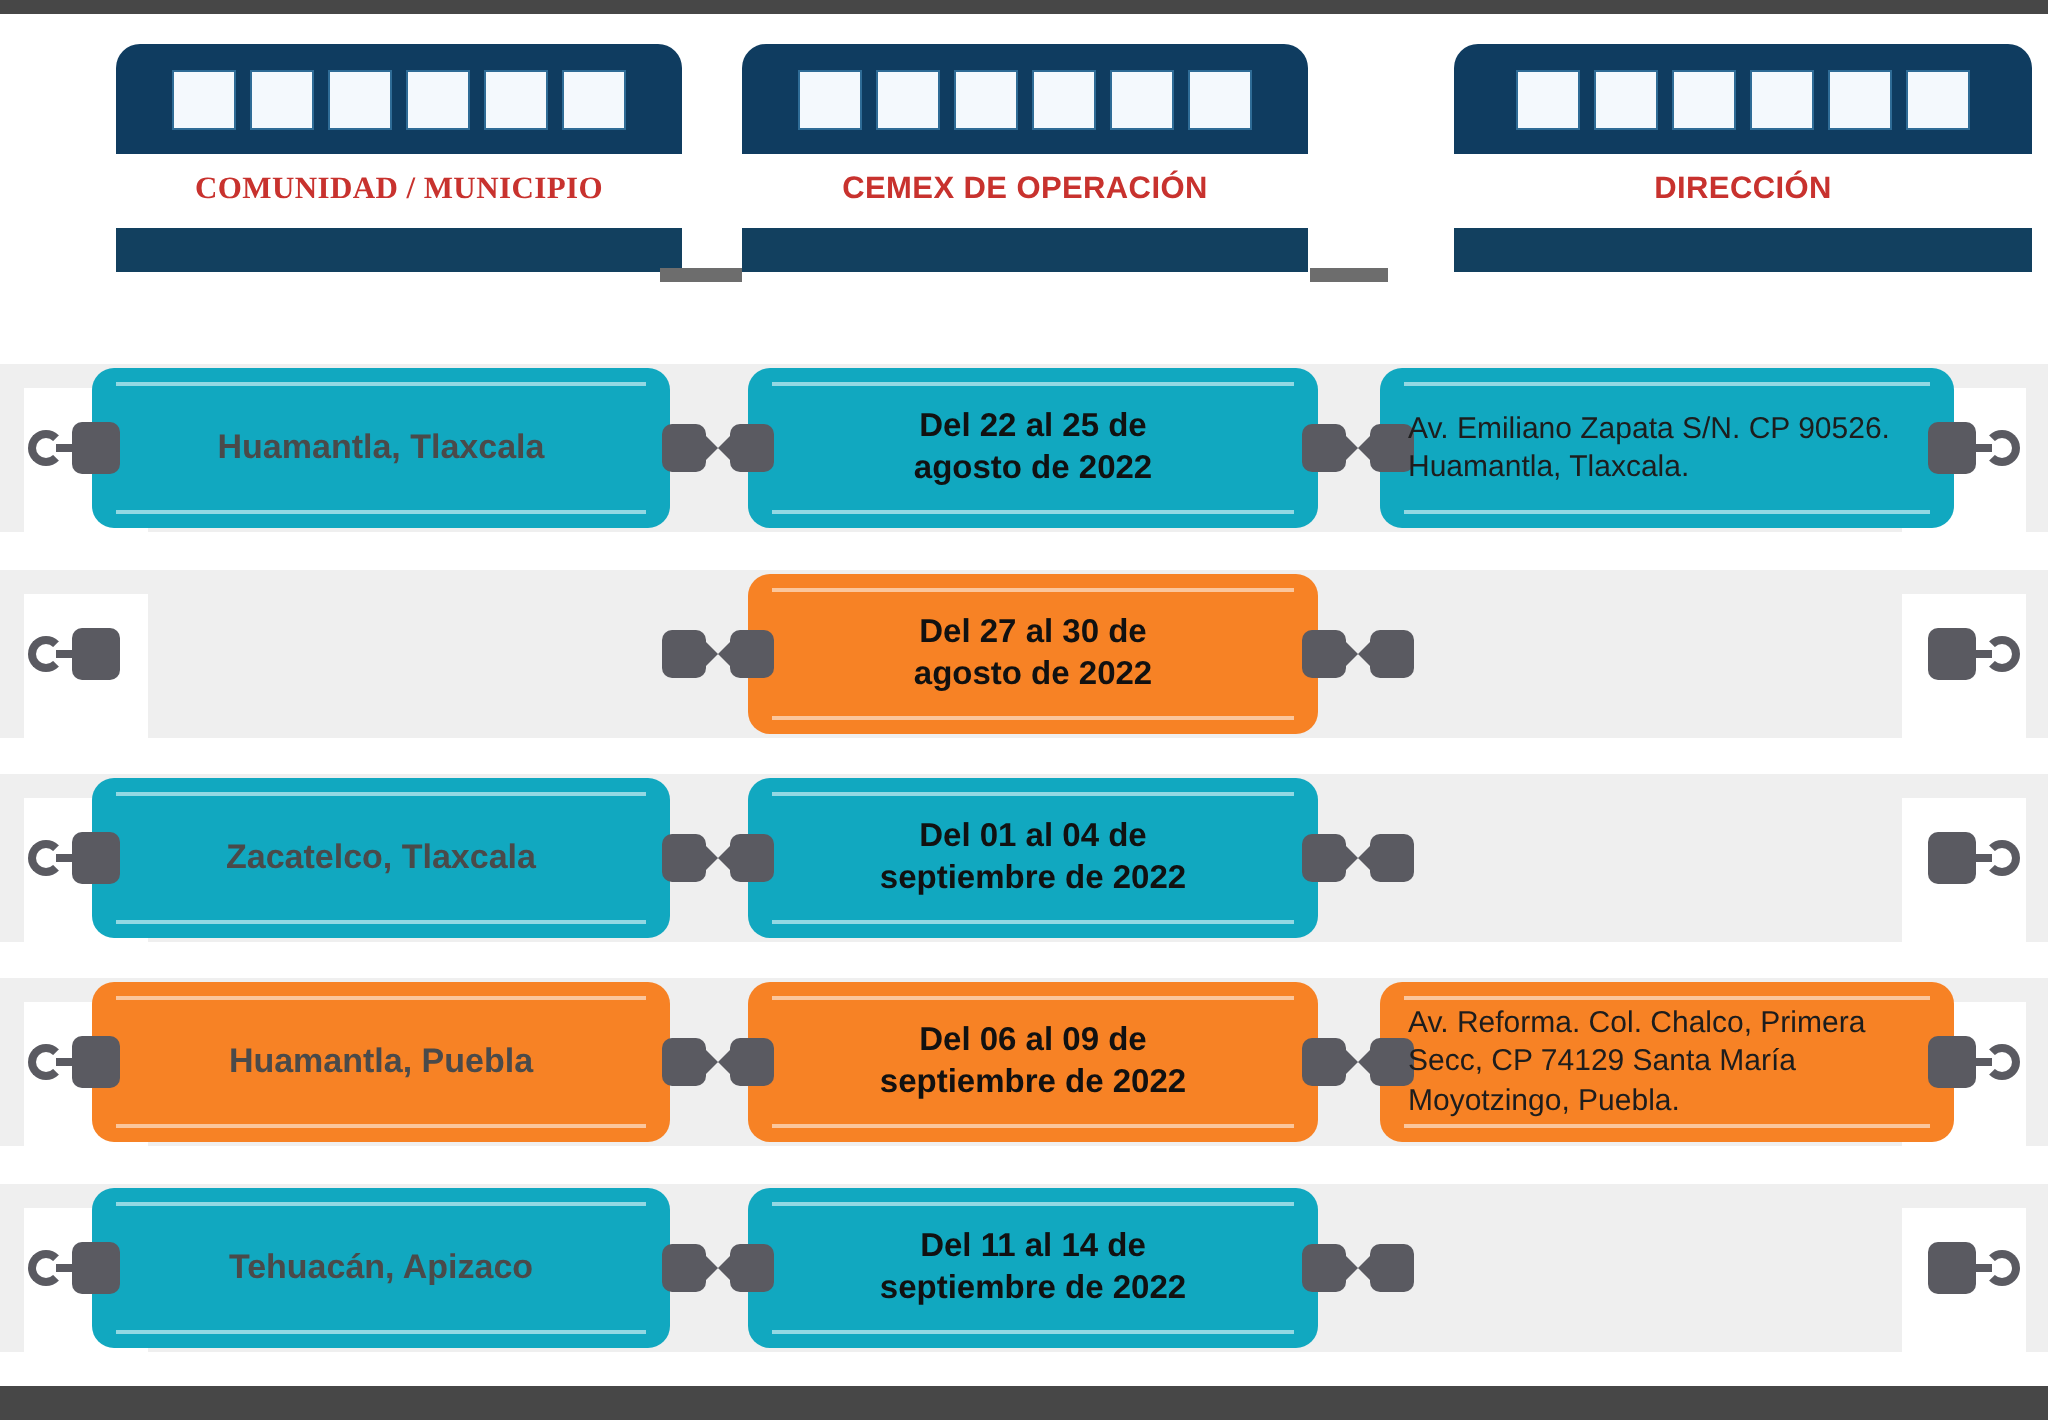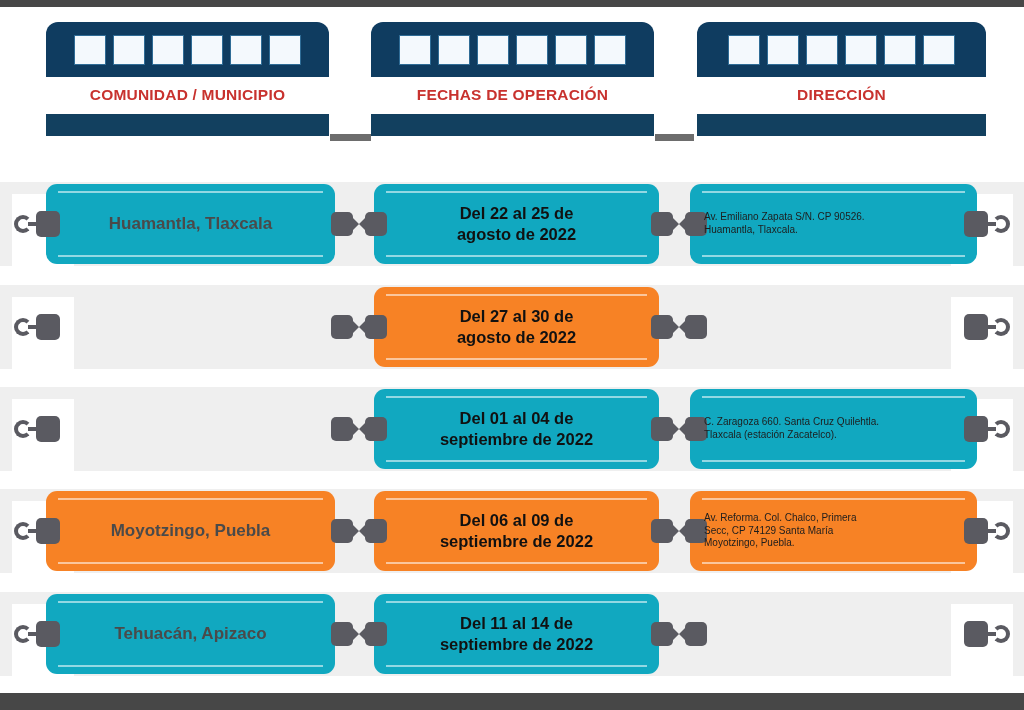--- a/index.html
+++ b/index.html
@@ -35,23 +35,23 @@
     position: absolute;
     left: 0; top: 22px;
     width: 1024px; height: 115px;
   }
 
   .head-car {
     position: absolute;
     top: 0;
     height: 115px;
   }
-  .head-car.c0 { left: 46px;  width: 283px; }
+  .head-car.c0 { left: 58px;  width: 283px; font-family: Liberation Serif, serif; }
   .head-car.c1 { left: 371px; width: 283px; }
-  .head-car.c2 { left: 697px; width: 289px; text-align: center; }
+  .head-car.c2 { left: 727px; width: 289px; text-align: center; }
 
   
   .head-body {
     position: absolute;
     left: 0; top: 0;
     width: 100%;
     height: 55px;
     background: #0f3c60;
     border-radius: 12px 12px 0 0;
     display: flex;
@@ -179,21 +179,21 @@
     font-size: 17px;
     font-weight: bold;
   }
   .dates .cell-text {
     color: #111111;
     font-size: 16.5px;
     font-weight: bold;
   }
   .address .cell-text {
     color: #1d1d1d;
-    font-size: 10px;
+    font-size: 15px;
     font-weight: normal;
     text-align: left;
   }
 
   
   .coupler {
     position: absolute;
     top: 36px;
     width: 56px;
     height: 24px;
@@ -287,21 +287,21 @@
 
     <div class="head-car c1">
       <div class="head-body">
         <span class="head-window"></span>
         <span class="head-window"></span>
         <span class="head-window"></span>
         <span class="head-window"></span>
         <span class="head-window"></span>
         <span class="head-window"></span>
       </div>
-      <div class="head-label">FECHAS DE OPERACIÓN</div>
+      <div class="head-label">CEMEX DE OPERACIÓN</div>
       <div class="head-skirt"></div>
     </div>
 
     <div class="head-car c2">
       <div class="head-body">
         <span class="head-window"></span>
         <span class="head-window"></span>
         <span class="head-window"></span>
         <span class="head-window"></span>
         <span class="head-window"></span>
@@ -385,25 +385,25 @@
             <div class="blk"></div>
           </div>
         </div>
       </div>
       <div class="row" style="top: 381px;">
         <div class="track">
           <div class="track-notch n-left"></div>
           <div class="track-notch n-right"></div>
         </div>
         <div class="cells">
+          <div class="cell community teal">
+            <div class="cell-text">Zacatelco, Tlaxcala</div>
+          </div>
           <div class="cell dates teal">
             <div class="cell-text">Del 01 al 04 de<br>septiembre de 2022</div>
-          </div>
-          <div class="cell address teal">
-            <div class="cell-text">C. Zaragoza 660. Santa Cruz Quilehtla.<br>Tlaxcala (estación Zacatelco).</div>
           </div>
           <div class="coupler k0">
             <div class="blk l"></div>
             <div class="knot"></div>
             <div class="blk r"></div>
           </div>
           <div class="coupler k1">
             <div class="blk l"></div>
             <div class="knot"></div>
             <div class="blk r"></div>
@@ -420,21 +420,21 @@
           </div>
         </div>
       </div>
       <div class="row" style="top: 483px;">
         <div class="track">
           <div class="track-notch n-left"></div>
           <div class="track-notch n-right"></div>
         </div>
         <div class="cells">
           <div class="cell community orange">
-            <div class="cell-text">Moyotzingo, Puebla</div>
+            <div class="cell-text">Huamantla, Puebla</div>
           </div>
           <div class="cell dates orange">
             <div class="cell-text">Del 06 al 09 de<br>septiembre de 2022</div>
           </div>
           <div class="cell address orange">
             <div class="cell-text">Av. Reforma. Col. Chalco, Primera<br>Secc, CP 74129 Santa María<br>Moyotzingo, Puebla.</div>
           </div>
           <div class="coupler k0">
             <div class="blk l"></div>
             <div class="knot"></div>

